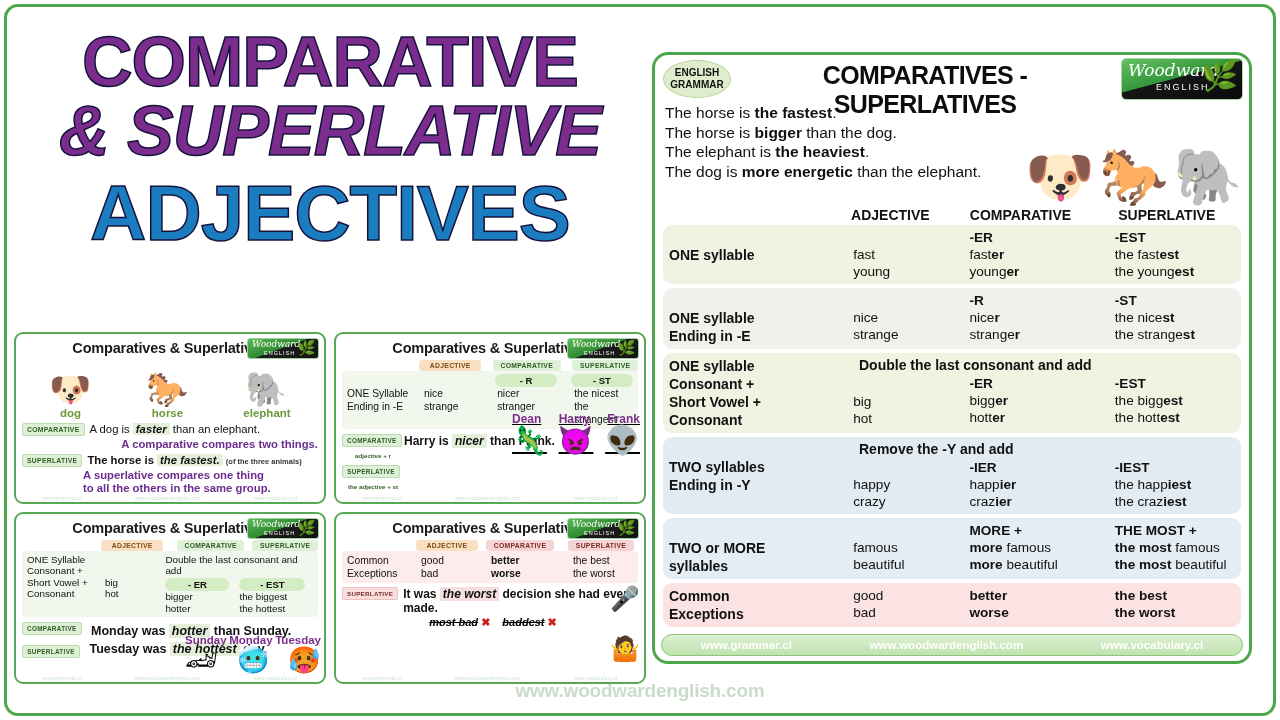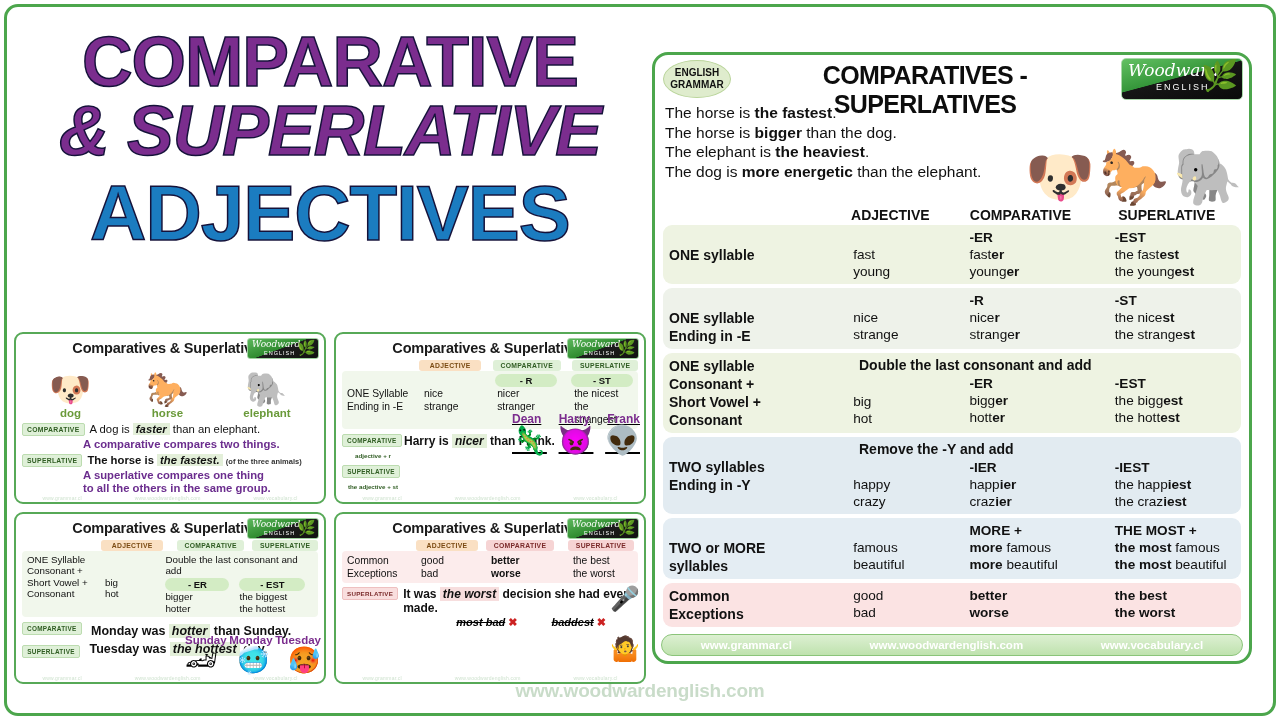--- a/index.html
+++ b/index.html
@@ -229,21 +229,21 @@
           <div class="c1-emoji">🐘</div>
           <div class="c1-an-label">elephant</div>
         </div>
       </div>
 
       <div class="c1-rows">
         <div style="display:flex;align-items:flex-start;margin-bottom:2px;">
           <span class="row-lbl">COMPARATIVE</span>
           <span class="sent"><span>A dog is </span><span class="hl">faster</span><span> than an elephant.</span></span>
         </div>
-        <div class="purple" style="margin-left:61px;margin-bottom:4px;">A comparative compares two things.</div>
+        <div class="purple" style="margin-left:61px;margin-bottom:4px;text-align:right;">A comparative compares two things.</div>
         <div style="display:flex;align-items:flex-start;margin-bottom:2px;">
           <span class="row-lbl">SUPERLATIVE</span>
           <span class="sent"><b>The horse is </b><span class="hl">the fastest.</span> <span class="note">(of the three animals)</span></span>
         </div>
         <div class="purple" style="margin-left:61px;line-height:13px;">
           <span>A superlative compares one thing</span><br>
           <span>to all the others in the same group.</span>
         </div>
       </div>
 
@@ -433,21 +433,21 @@
             <span>the best</span><br><span>the worst</span>
           </span>
         </div>
       </div>
 
 
       <div style="display:flex;margin-top:4px;align-items:flex-start;">
         <span class="row-lbl pink" style="min-width:54px;font-size:6.2px;">SUPERLATIVE</span>
         <div style="width:230px;">
           <div class="sent" style="font-size:12px;font-weight:bold;"><span>It was </span><span class="hl-p">the worst</span><span> decision she had ever made.</span></div>
-          <div style="display:flex;justify-content:center;gap:34px;font-size:11px;font-style:italic;font-weight:bold;margin-top:1px;padding-left:26px;">
+          <div style="display:flex;justify-content:flex-start;gap:12px;font-size:11px;font-style:italic;font-weight:bold;margin-top:1px;padding-left:26px;">
             <span><span style="text-decoration:line-through;">most bad</span> <span style="color:#cc2222;font-style:normal;">✖</span></span>
             <span><span style="text-decoration:line-through;">baddest</span> <span style="color:#cc2222;font-style:normal;">✖</span></span>
           </div>
         </div>
       </div>
 
       <div style="position:absolute;right:4px;top:72px;font-size:24px;line-height:26px;">🎤</div>
       <div style="position:absolute;right:4px;top:122px;font-size:24px;line-height:26px;">🤷</div>
 
       <div class="mc-urls">

